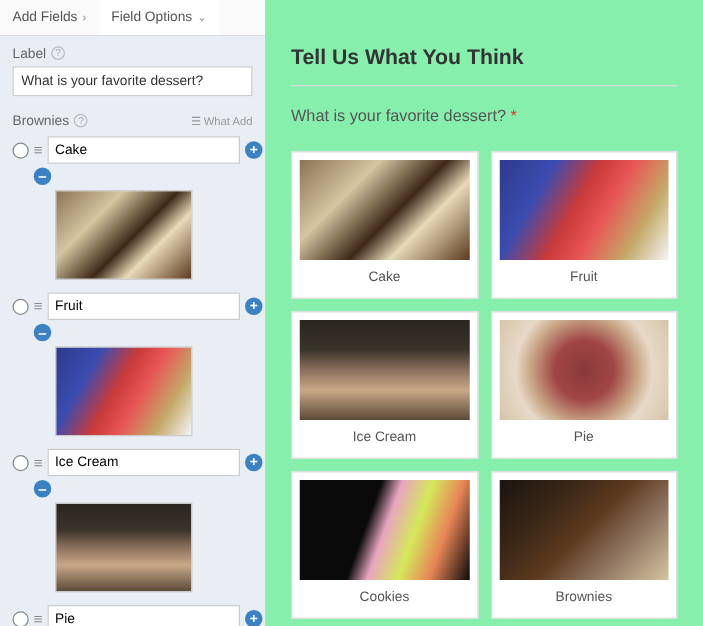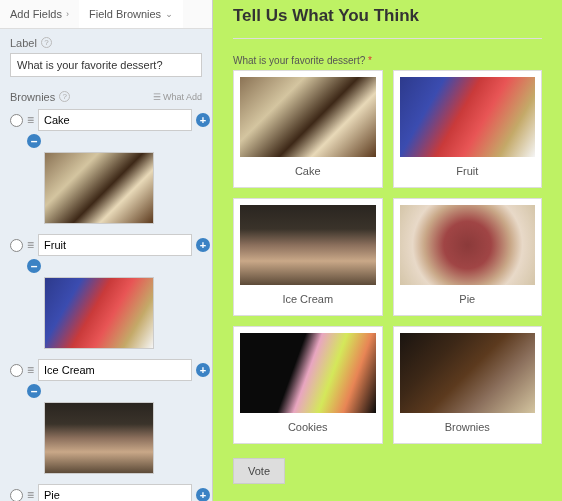--- a/index.html
+++ b/index.html
@@ -16,23 +16,23 @@
 .choices-hdr{display:flex;justify-content:space-between;align-items:center;padding:6px 10px 4px;color:#666;font-size:11px}
 .bulk{font-size:9px;color:#999;display:flex;align-items:center;gap:2px}
 .choice{padding:2px 10px 4px}
 .crow{display:flex;align-items:center;gap:4px}
 .rad{width:13px;height:13px;border:1.5px solid #888;border-radius:50%;flex-shrink:0;background:#fff}
 .drag{color:#888;font-size:12px;cursor:grab}
 .cin{flex:1;padding:4px 5px;border:1px solid #ccc;background:#fff;font-size:11px}
 .add{width:14px;height:14px;border-radius:50%;background:#3b82c4;color:#fff;display:flex;align-items:center;justify-content:center;font-size:11px;font-weight:bold;cursor:pointer;flex-shrink:0}
 .rem{width:14px;height:14px;border-radius:50%;background:#3b82c4;color:#fff;display:flex;align-items:center;justify-content:center;font-size:12px;font-weight:bold;cursor:pointer;margin-left:17px;margin-top:3px}
 .thumb{margin:4px 0 4px 34px;width:110px;height:72px;border:1px solid #ccc;background:#ddd}
-.right{flex:1;background:#bef264;padding:6px 20px;overflow-y:auto}
+.right{flex:1;background:#86efac;padding:36px 20px;overflow-y:auto}
 .ftitle{font-size:17px;font-weight:600;color:#333;padding-bottom:12px;border-bottom:1px solid #ddd;margin-bottom:16px}
-.q{font-size:10px;color:#555;margin-bottom:4px}
+.q{font-size:13px;color:#555;margin-bottom:21px}
 .req{color:#d33}
 .grid{display:grid;grid-template-columns:1fr 1fr;gap:10px}
 .card{border:1px solid #ddd;background:#fff;padding:6px;text-align:center;cursor:pointer}
 .cimg{width:100%;height:80px;background:#ccc;margin-bottom:6px}
 .cname{font-size:11px;color:#555;padding:2px 0 4px}
 .vote{margin-top:14px;padding:6px 14px;background:#ddd;border:1px solid #ccc;font-size:11px;color:#444;cursor:pointer}
 
 .i-cake{background:linear-gradient(135deg,#8b7355 0%,#d4c5a0 30%,#3d2817 55%,#e8d9b8 70%,#5c3a1e 100%)}
 .i-fruit{background:linear-gradient(120deg,#2d3a8c 0%,#3b4cb0 25%,#c93a3a 45%,#e85555 60%,#c4a968 80%,#f5f5f5 100%)}
 .i-ice{background:linear-gradient(180deg,#2a2520 0%,#3a332a 30%,#8b6f5c 50%,#c9a888 70%,#5c4a38 100%)}
@@ -43,21 +43,21 @@
 </head>
 <body>
 
 <div class="left">
   <div class="tabs">
     <div class="tab">
       <span>Add Fields</span>
       <span class="chev">›</span>
     </div>
     <div class="tab active">
-      <span>Field Brownies</span>
+      <span>Field Options</span>
       <span class="chev">⌄</span>
     </div>
   </div>
 
   <div class="section">
     <div class="lbl-row">
       <span>Label</span>
       <span class="help">?</span>
     </div>
     <input class="txt" value="What is your favorite dessert?" style="">

